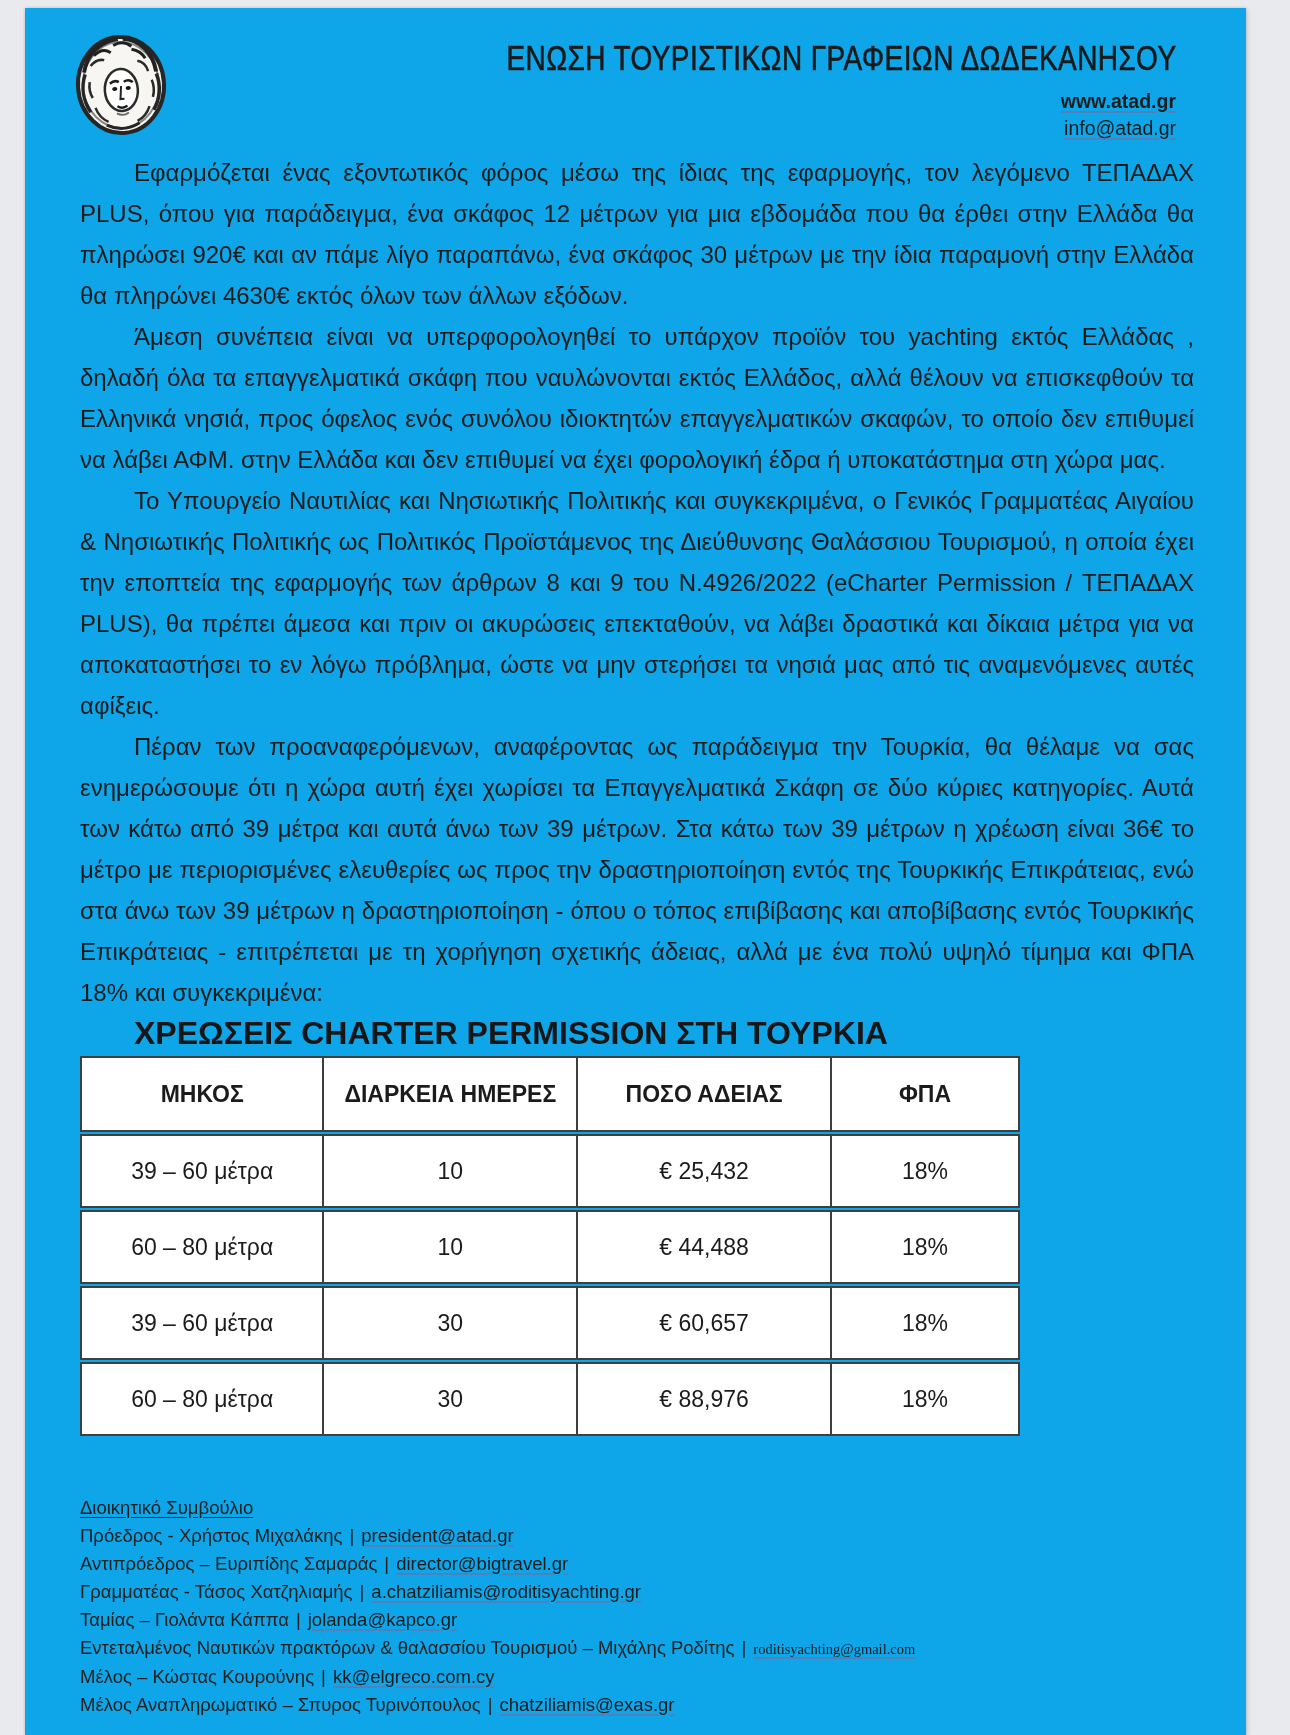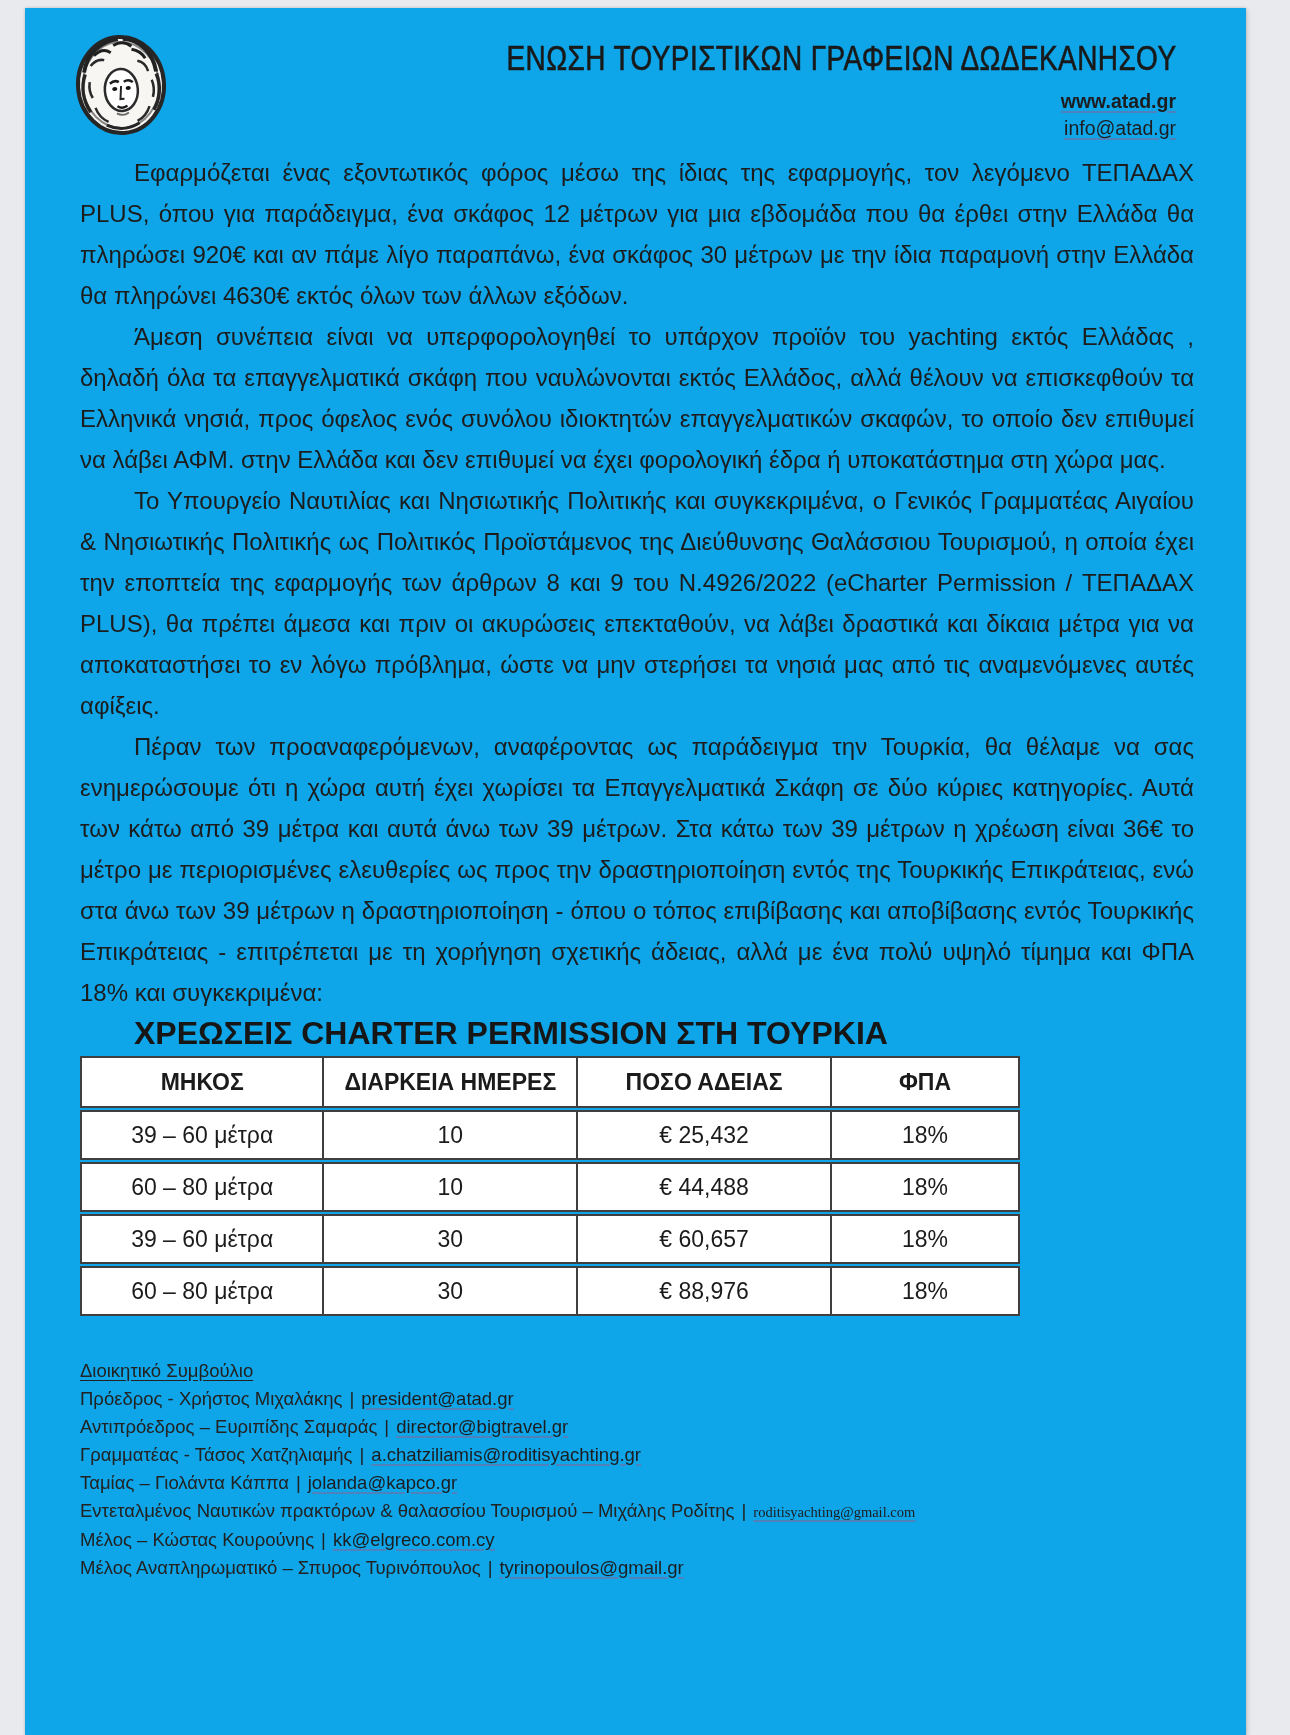--- a/index.html
+++ b/index.html
@@ -72,34 +72,34 @@
     border-spacing: 0 2px;
     width: 940px;
     font-size: 23px;
     color: #1b1b1b;
     margin-left: 0;
   }
   table.fees th, table.fees td {
     border: 2px solid #3f3f3f;
     border-left: none;
     text-align: center;
-    padding: 0;
+    padding: 12px;
     height: 46px;
     background: #fff;
   }
   table.fees th:first-child, table.fees td:first-child {
     border-left: 2px solid #3f3f3f;
   }
   table.fees th { font-weight: bold; height: 48px; }
   col.c1 { width: 26%; } col.c2 { width: 27%; }
   col.c3 { width: 27%; } col.c4 { width: 20%; }
   
   .board {
     padding: 0 52px 0 55px;
-    margin-top: 39px;
+    margin-top: 56px;
     font-size: 18.5px;
     line-height: 28px;
     color: #222;
   }
   .board-heading {
     text-decoration: underline;
     text-underline-offset: 3px;
   }
   .board .sep { margin: 0 7px; color: #222; }
   .board a.small-link { font-size: 14.5px; font-family: Liberation Serif, serif; }
@@ -216,17 +216,17 @@
     <div>
       <span>Ταμίας – Γιολάντα Κάππα</span><span class="sep">|</span><a href="#">jolanda@kapco.gr</a>
     </div>
     <div>
       <span>Εντεταλμένος Ναυτικών πρακτόρων &amp; θαλασσίου Τουρισμού – Μιχάλης Ροδίτης</span><span class="sep">|</span><a href="#" class="small-link">roditisyachting@gmail.com</a>
     </div>
     <div>
       <span>Μέλος – Κώστας Κουρούνης</span><span class="sep">|</span><a href="#">kk@elgreco.com.cy</a>
     </div>
     <div>
-      <span>Μέλος Αναπληρωματικό – Σπυρος Τυρινόπουλος</span><span class="sep">|</span><a href="#">tyrinopoulos@gmail.gr</a>
+      <span>Μέλος Αναπληρωματικό – Σπυρος Τυρινόπουλος</span><span class="sep">|</span><a href="#">chatziliamis@exas.gr</a>
     </div>
   </div>
 
 </div>
 
 </body></html>

